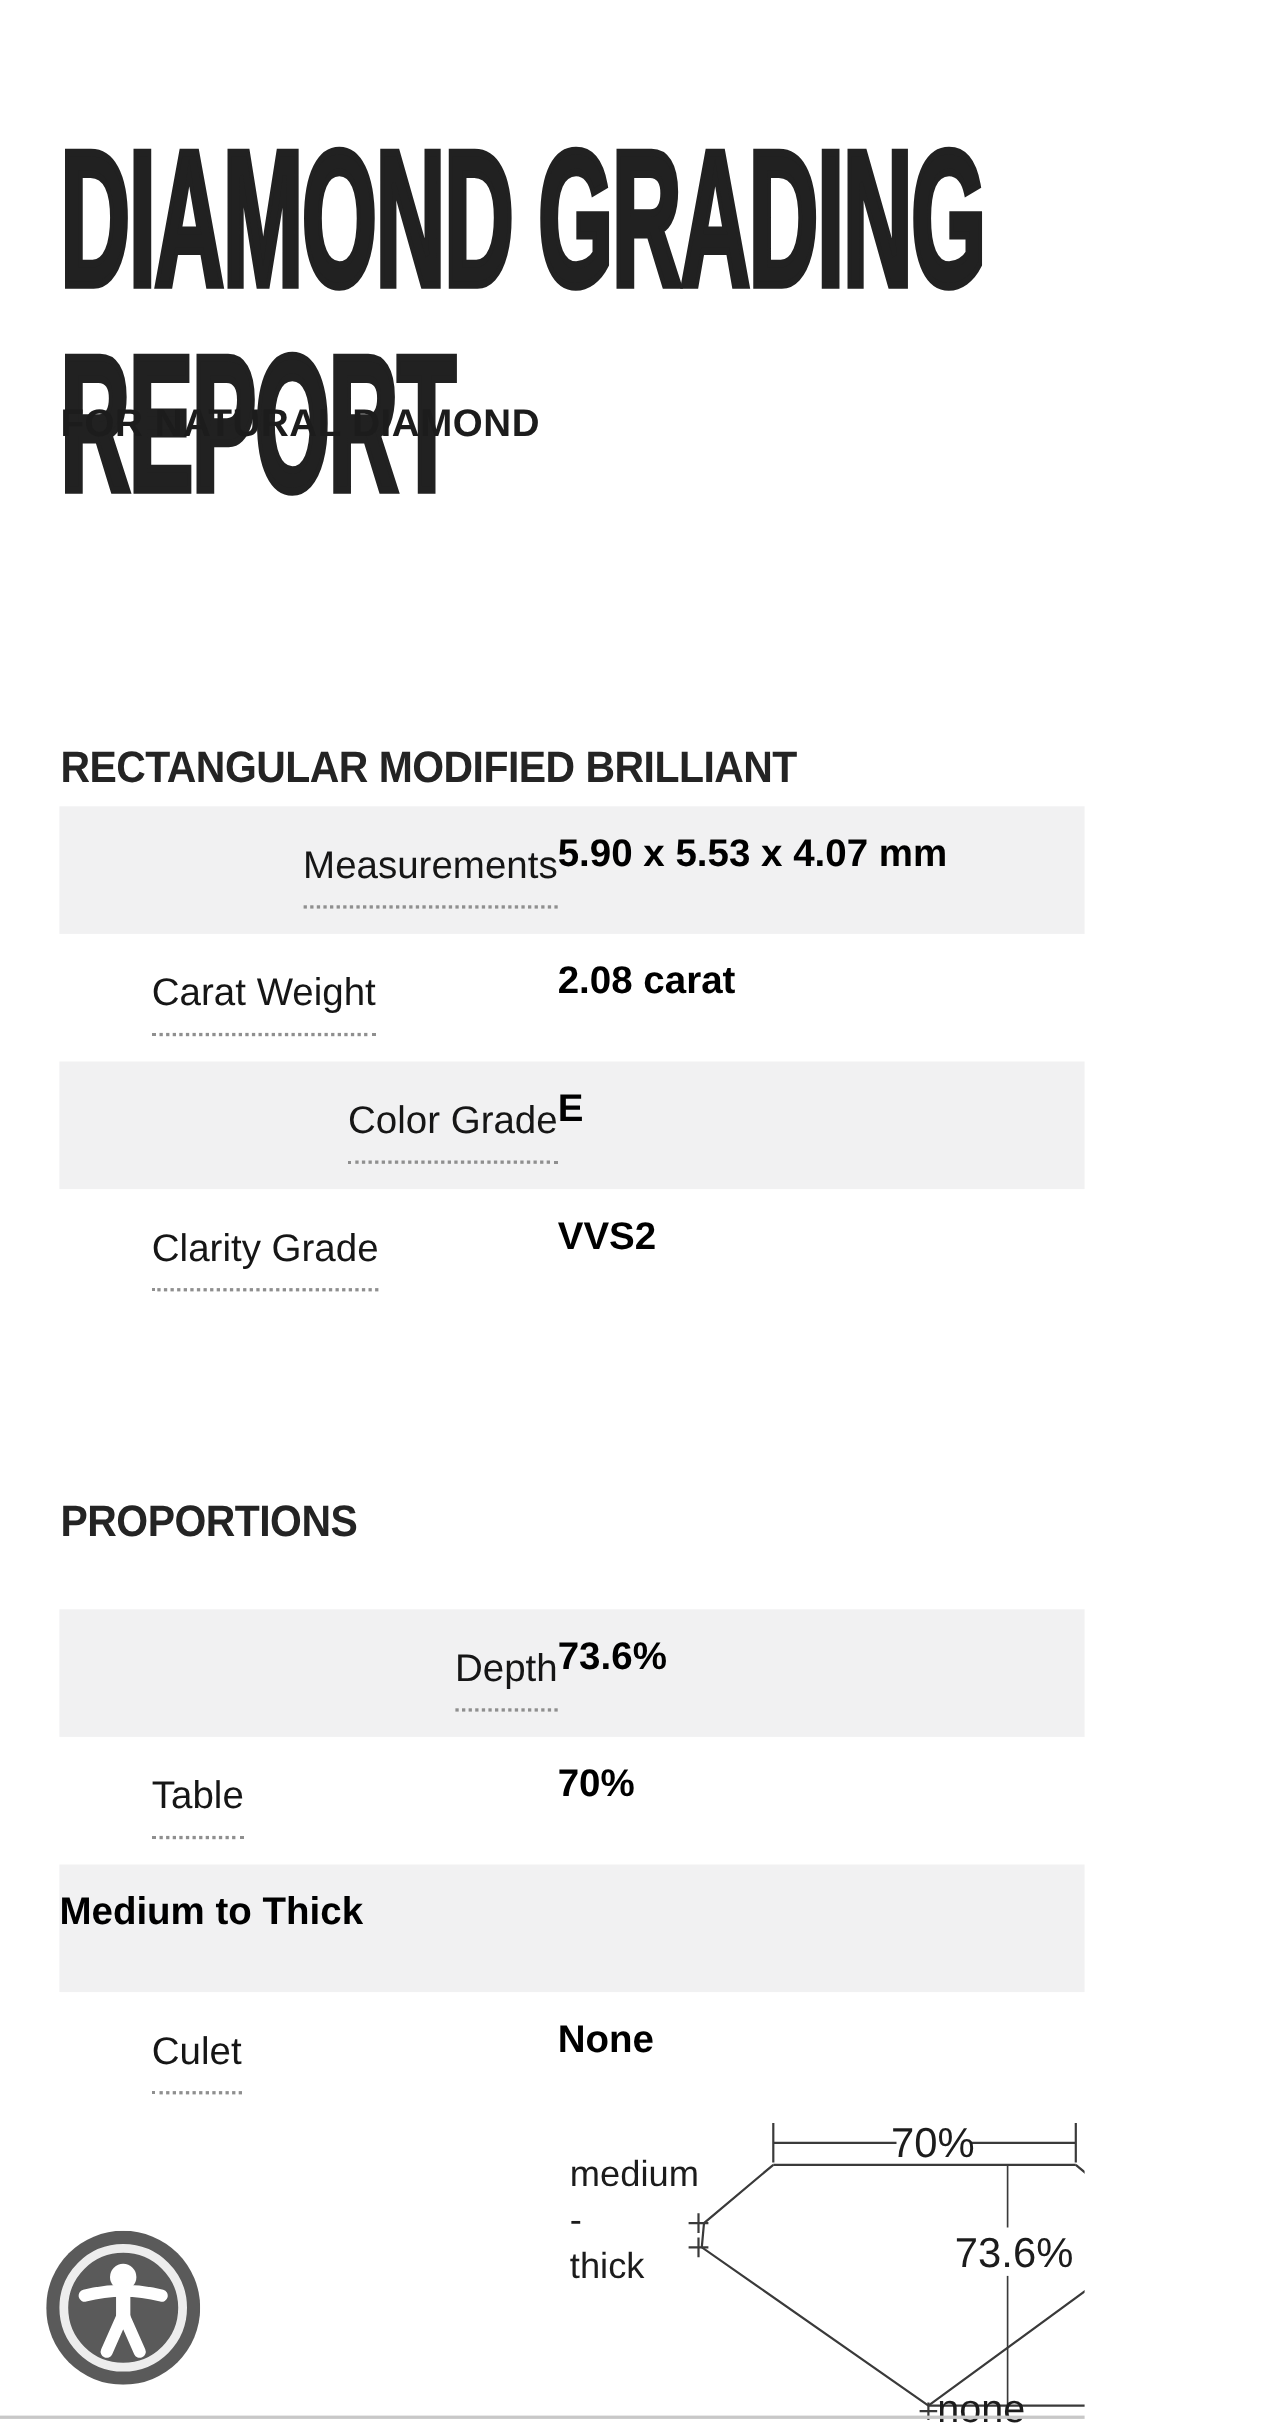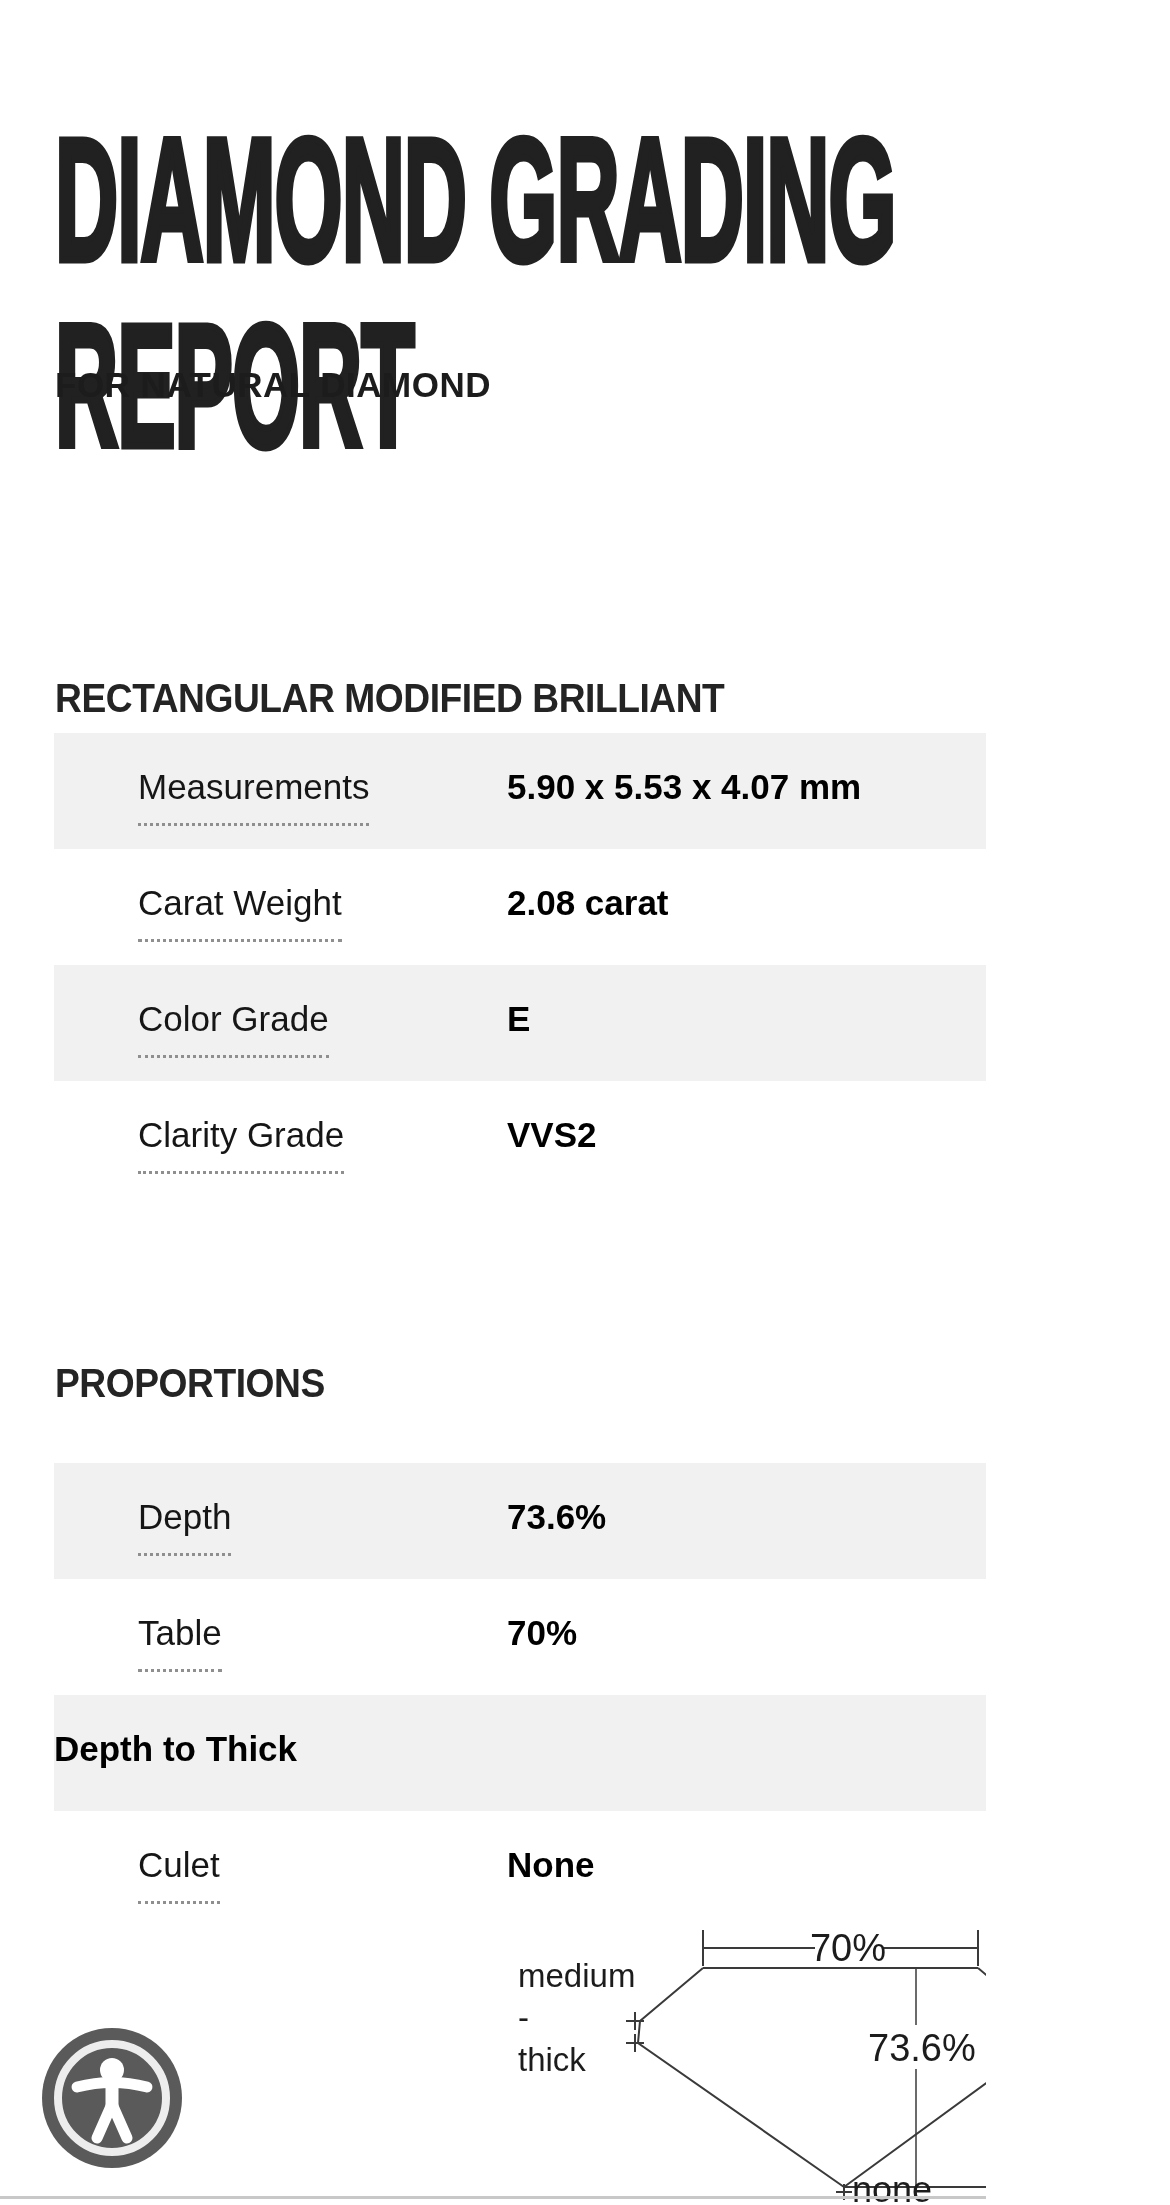--- a/index.html
+++ b/index.html
@@ -32,31 +32,31 @@
     transform:scaleX(0.93);transform-origin:left top;
   }
   .section-heading.h1{top:640px;}
   .section-heading.h2{top:1325px;}
 
   
   .spec-table{position:absolute;left:54px;width:1061px;}
   .spec-table.t1{top:733px;}
   .spec-table.t2{top:1420px;margin-top:43px;}
   .row{height:116px;display:flex;align-items:flex-start;}
-  .row.gray{background:#f1f1f2;}
+  .row.gray{background:#f1f1f2;text-align:right;}
   .row-label{
     margin-left:84px;width:369px;padding-top:34px;
     font-size:35px;line-height:40px;color:#161616;font-weight:400;
   }
   .row-label .dotted{
     display:inline-block;padding-bottom:16px;
     border-bottom:3px dotted #8f8f8f;
   }
   .row-value{
-    padding-top:34px;font-size:35px;line-height:40px;
+    padding-top:23px;font-size:35px;line-height:40px;
     font-weight:700;color:#000;
   }
 
   
   .diagram{position:absolute;left:420px;top:1893px;width:700px;height:312px;}
   .diagram svg{display:block;}
   .diagram text{font-family:"Liberation Sans", sans-serif;fill:#1c1c1c;}
 
   
   .a11y-btn{
@@ -110,21 +110,21 @@
   <div class="spec-table t2">
     <div class="row gray">
       <div class="row-label"><span class="dotted">Depth</span></div>
       <div class="row-value">73.6%</div>
     </div>
     <div class="row">
       <div class="row-label"><span class="dotted">Table</span></div>
       <div class="row-value">70%</div>
     </div>
     <div class="row gray">
-      <div class="row-value">Depth to Thick</div>
+      <div class="row-value">Medium to Thick</div>
     </div>
     <div class="row">
       <div class="row-label"><span class="dotted">Culet</span></div>
       <div class="row-value">None</div>
     </div>
   </div>
 
   <div class="diagram">
     <svg width="700" height="312" viewBox="0 0 700 312">
       <g stroke="#3a3a3a" stroke-width="2" fill="none">

